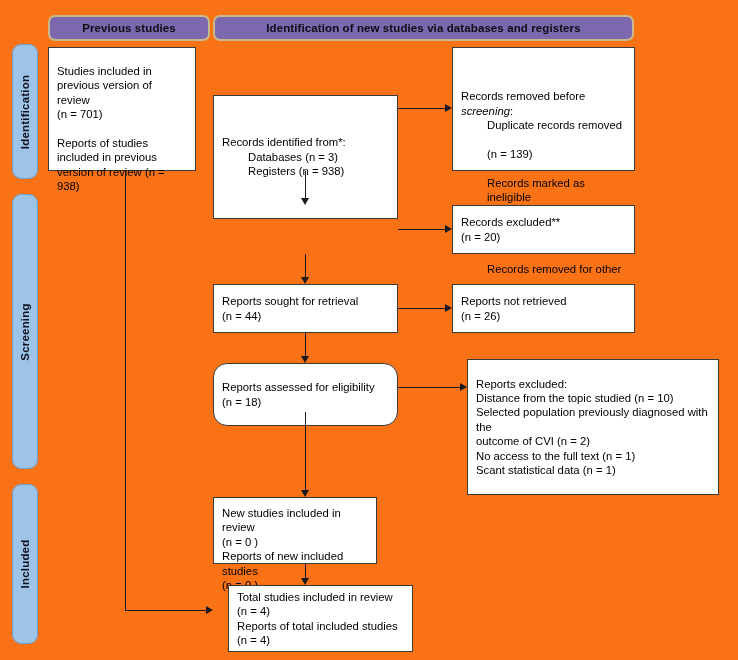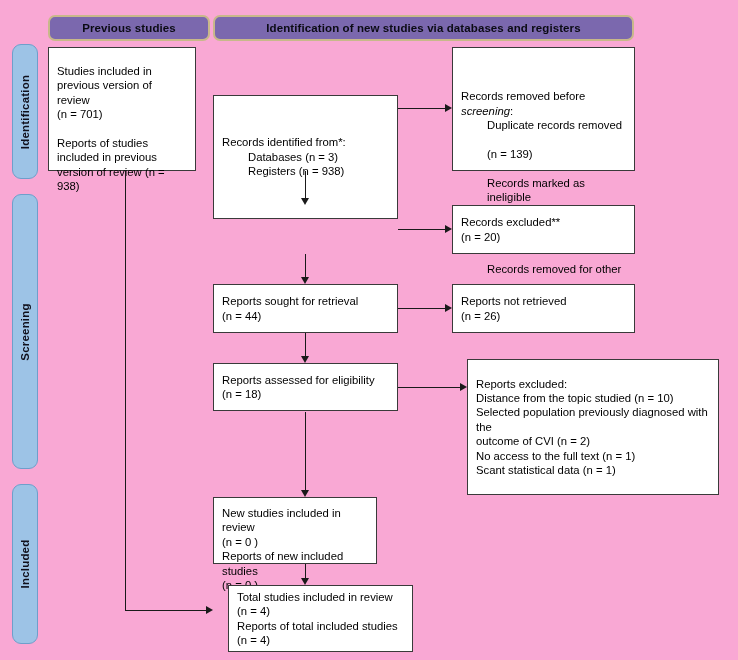--- a/index.html
+++ b/index.html
@@ -8,21 +8,21 @@
     background: #ffffff;
   }
   body {
     font-family: "Liberation Sans", sans-serif;
     color: #000000;
   }
   #diagram {
     position: relative;
     width: 738px;
     height: 660px;
-    background: #f9a8d4;
+    background: #f97316;
     overflow: hidden;
   }
   
   .phase-header {
     position: absolute;
     background: #7B68AE;
     border: 2px solid #C8B88A;
     border-radius: 7px;
     color: #0b0b14;
     font-size: 11.5px;
@@ -175,21 +175,21 @@
 
   <div class="node vcenter" style="left:452px; top:284px; width:183px; height:49px;">Reports not retrieved
 (n = 26)</div>
 
   <div class="hline" style="left:398px; top:308px; width:47px;"></div>
   <div class="arrow-right" style="left:445px; top:304px;"></div>
 
   <div class="vline" style="left:305px; top:333px; height:25px;"></div>
   <div class="arrow-down" style="left:301px; top:356px;"></div>
 
-  <div class="node vcenter" style="left:213px; top:363px; width:185px; height:48px;">Reports assessed for eligibility
+  <div class="node vcenter" style="left:213px; top:363px; width:185px; height:63px;border-radius:14px;">Reports assessed for eligibility
 (n = 18)</div>
 
   <div class="node vcenter" style="left:467px; top:359px; width:252px; height:136px;">Reports excluded:
 Distance from the topic studied (n = 10)
 Selected population previously diagnosed with the
 outcome of CVI (n = 2)
 No access to the full text (n = 1)
 Scant statistical data (n = 1)</div>
 
   <div class="hline" style="left:398px; top:387px; width:62px;"></div>

